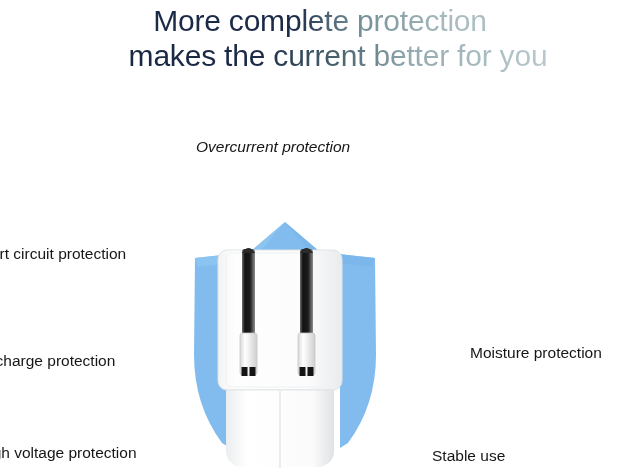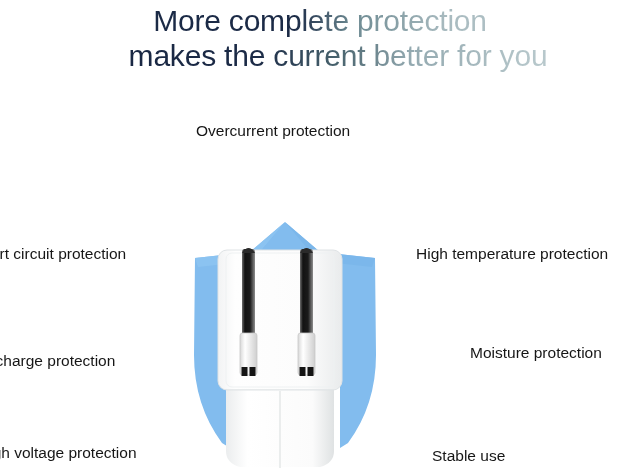--- a/index.html
+++ b/index.html
@@ -56,21 +56,21 @@
   }
 
   
   .label {
     position: absolute;
     font-size: 15.5px;
     color: #161616;
     white-space: nowrap;
     user-select: none;
   }
-  .label-overcurrent     { top: 122px; left: 196px; }
+  .label-overcurrent     { top: 138px; left: 196px; font-style: italic; }
   .label-short-circuit   { top: 245px; left: -28px; }
   .label-overcharge      { top: 352px; left: -38px; }
   .label-high-voltage    { top: 444px; left: -22px; }
   .label-high-temp       { top: 245px; left: 416px; }
   .label-moisture        { top: 344px; left: 470px; }
   .label-stable-use      { top: 447px; left: 432px; }
 
   
   .graphic {
     position: absolute;
@@ -165,19 +165,18 @@
   </div>
 
   <div class="label label-overcurrent">Overcurrent protection</div>
 
   <div class="label label-short-circuit">Short circuit protection</div>
 
   <div class="label label-overcharge">Overcharge protection</div>
 
   <div class="label label-high-voltage">High voltage protection</div>
 
-  <div class="label label-high-temp">High temperature protection</div>
 
   <div class="label label-moisture">Moisture protection</div>
 
   <div class="label label-stable-use">Stable use</div>
 
 </div>
 
 </body></html>

